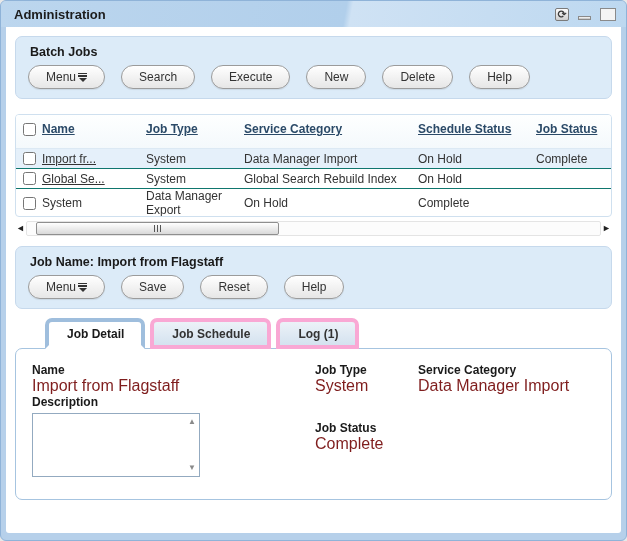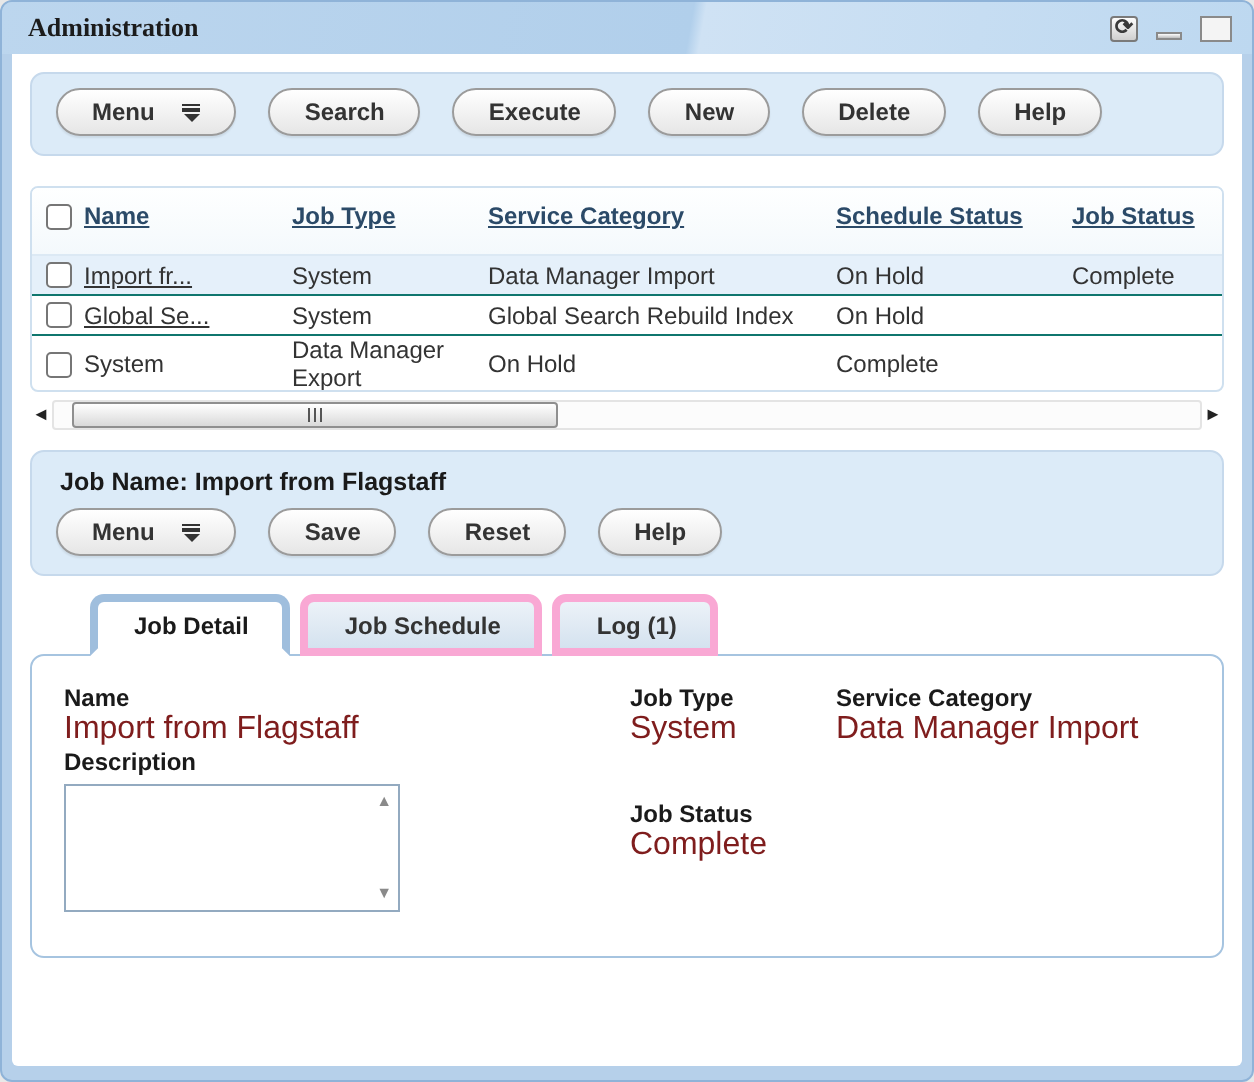--- a/index.html
+++ b/index.html
@@ -12,21 +12,21 @@
     border-radius:6px;
     padding:0 5px 7px 5px;
     overflow:hidden;
     position:relative;
   }
   .titlebar {
     height:26px; margin:0 -5px;
     padding:0 10px 0 13px;
     display:flex; align-items:center;
     background:linear-gradient(100deg,#bcd6ee 0%,#b1cfeb 55%,#cfe2f4 56%,#bdd8f0 100%);
-    font-size:13px; font-weight:bold; color:#1c1c1c;font-family:Liberation Serif, serif;
+    font-size:13px; font-weight:bold; color:#1c1c1c;
   }
   .titlebar-controls { margin-left:auto; display:flex; align-items:center; gap:9px; }
   .tb-icon { cursor:pointer; display:inline-flex; align-items:center; justify-content:center; }
   .detach { width:14px; height:13px; font-size:11px; color:#3a3a3a; background:linear-gradient(#fdfdfd,#cfcfcf); border:1px solid #7a7a7a; border-radius:2px; line-height:10px; }
   .minimize { width:13px; height:4px; background:linear-gradient(#fdfdfd,#bdbdbd); border:1px solid #8a8a8a; margin-top:7px; }
   .maximize { width:16px; height:13px; border:1px solid #8a8a8a; background:#f4f4f4; }
   .maximize::before { content:""; display:block; height:4px; background:linear-gradient(#e9e9e9,#bfbfbf); border-bottom:1px solid #9a9a9a; }
 
   .content {
     background:#ffffff; height:506px;
@@ -38,24 +38,24 @@
   .panel {
     background:#dcebf8;
     border:1px solid #c6d9ec;
     border-radius:7px;
     padding:7px 12px 9px 12px;
   }
   .panel-title { font-size:12.5px; font-weight:bold; color:#1a1a1a; margin:1px 0 6px 2px; }
   .btn-row { display:flex; gap:16px; }
   .btn {
     height:24px; min-width:56px; padding:0 17px;
-    display:inline-flex; align-items:center; justify-content:center; gap:14px;
+    display:inline-flex; align-items:center; justify-content:center; gap:2px;
     background:linear-gradient(#ffffff,#e6e6e6);
     border:1px solid #9b9b9b; border-radius:12px;
-    font-size:12px; font-weight:bold; color:#333;
+    font-size:12px; font-weight:normal; color:#333;
     cursor:pointer; box-shadow:0 1px 1px rgba(0,0,0,.08);
   }
   .menu-glyph { display:inline-flex; flex-direction:column; align-items:center; gap:1px; }
   .menu-glyph i { display:block; width:9px; height:1.5px; background:#333; }
   .menu-glyph b { display:block; width:0; height:0; border-left:4px solid transparent; border-right:4px solid transparent; border-top:4px solid #333; }
 
   
   .grid {
     margin-top:15px;
     border:1px solid #cfe0ef; border-radius:4px;
@@ -123,20 +123,21 @@
     <span class="titlebar-controls">
       <span class="tb-icon detach">⟳</span>
       <span class="tb-icon minimize"></span>
       <span class="tb-icon maximize"></span>
     </span>
   </div>
 
   <div class="content">
 
     <div class="panel">
+      <div class="panel-title">Batch Jobs</div>
       <div class="btn-row">
         <button class="btn">
           <span>Menu</span>
           <span class="menu-glyph">
               <i></i>
               <i></i>
               <b></b>
             </span>
         </button>
         <button class="btn">Search</button>

